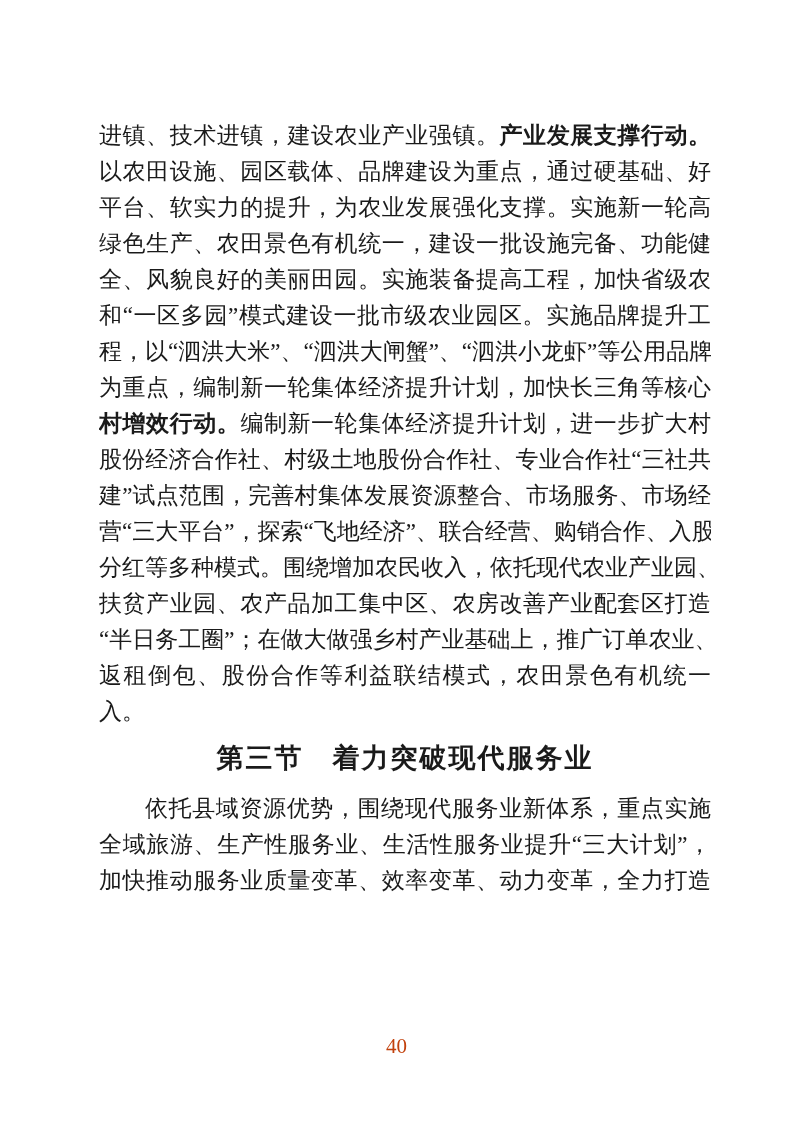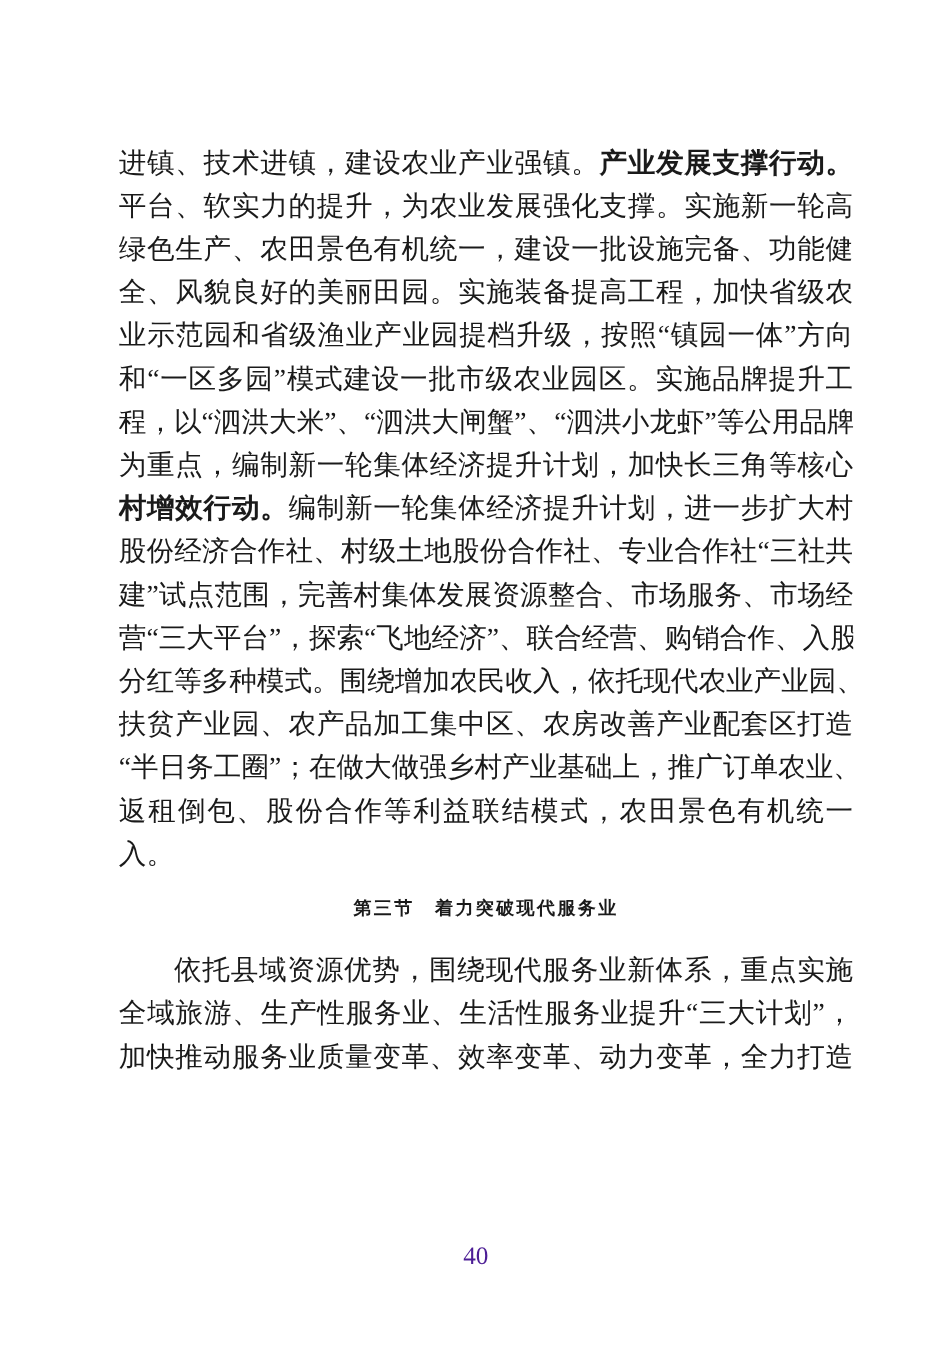--- a/index.html
+++ b/index.html
@@ -41,49 +41,49 @@
   }
   .bold {
     font-weight: 700;
   }
   .heading-line {
     height: 36px;
     line-height: 36px;
     margin-top: 10px;
     text-align: center;
     font-weight: 700;
-    font-size: 15px;
+    font-size: 27px;
     letter-spacing: 2px;
   }
   .heading-line + .paragraph {
     margin-top: 15px;
   }
   .page-footer {
     position: absolute;
     top: 1028px;
     left: 0;
     width: 100%;
     height: 36px;
     line-height: 36px;
     text-align: center;
     font-size: 21px;
-    color: #4c1d95;
+    color: #c2410c;
   }
 </style>
 </head>
 <body>
 
 <div class="page">
   <main class="text-block" id="body-root">
       <div class="paragraph">
         <div class="line"><span class="normal">进镇、技术进镇，建设农业产业强镇。</span><span class="bold">产业发展支撑行动。</span></div>
+        <div class="line"><span class="normal">以农田设施、园区载体、品牌建设为重点，通过硬基础、好</span></div>
         <div class="line"><span class="normal">平台、软实力的提升，为农业发展强化支撑。实施新一轮高</span></div>
         <div class="line"><span class="normal">绿色生产、农田景色有机统一，建设一批设施完备、功能健</span></div>
         <div class="line"><span class="normal">全、风貌良好的美丽田园。实施装备提高工程，加快省级农</span></div>
-        <div class="line"><span class="normal">业示范园和省级渔业产业园提档升级，按照“镇园一体”方向</span></div>
         <div class="line"><span class="normal">和“一区多园”模式建设一批市级农业园区。实施品牌提升工</span></div>
         <div class="line"><span class="normal">程，以“泗洪大米”、“泗洪大闸蟹”、“泗洪小龙虾”等公用品牌</span></div>
         <div class="line"><span class="normal">为重点，编制新一轮集体经济提升计划，加快长三角等核心</span></div>
         <div class="line"><span class="bold">村增效行动。</span><span class="normal">编制新一轮集体经济提升计划，进一步扩大村</span></div>
         <div class="line"><span class="normal">股份经济合作社、村级土地股份合作社、专业合作社“三社共</span></div>
         <div class="line"><span class="normal">建”试点范围，完善村集体发展资源整合、市场服务、市场经</span></div>
         <div class="line"><span class="normal">营“三大平台”，探索“飞地经济”、联合经营、购销合作、入股</span></div>
         <div class="line"><span class="normal">分红等多种模式。围绕增加农民收入，依托现代农业产业园、</span></div>
         <div class="line"><span class="normal">扶贫产业园、农产品加工集中区、农房改善产业配套区打造</span></div>
         <div class="line"><span class="normal">“半日务工圈”；在做大做强乡村产业基础上，推广订单农业、</span></div>

